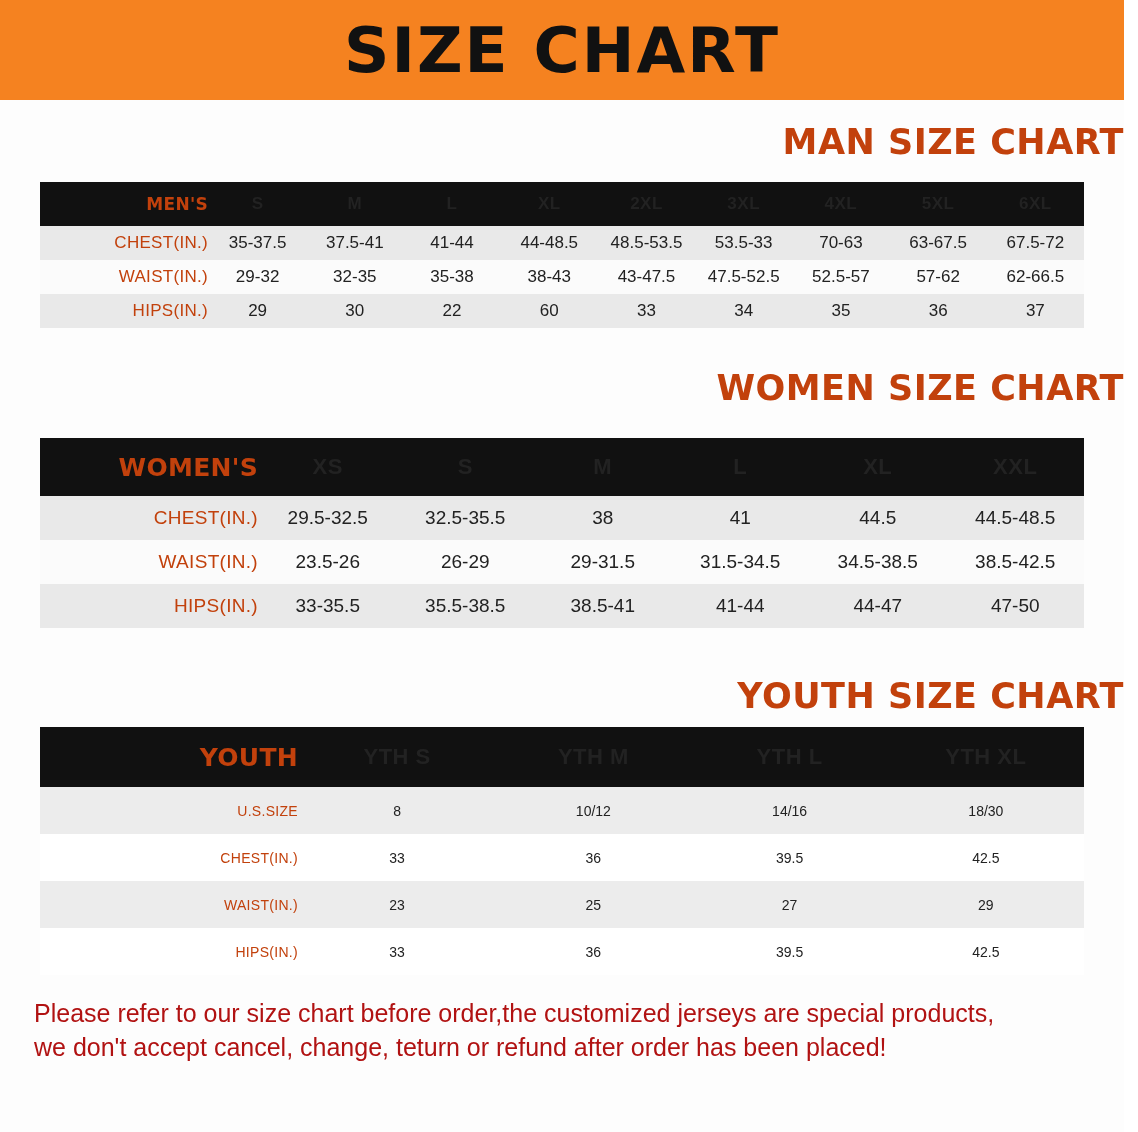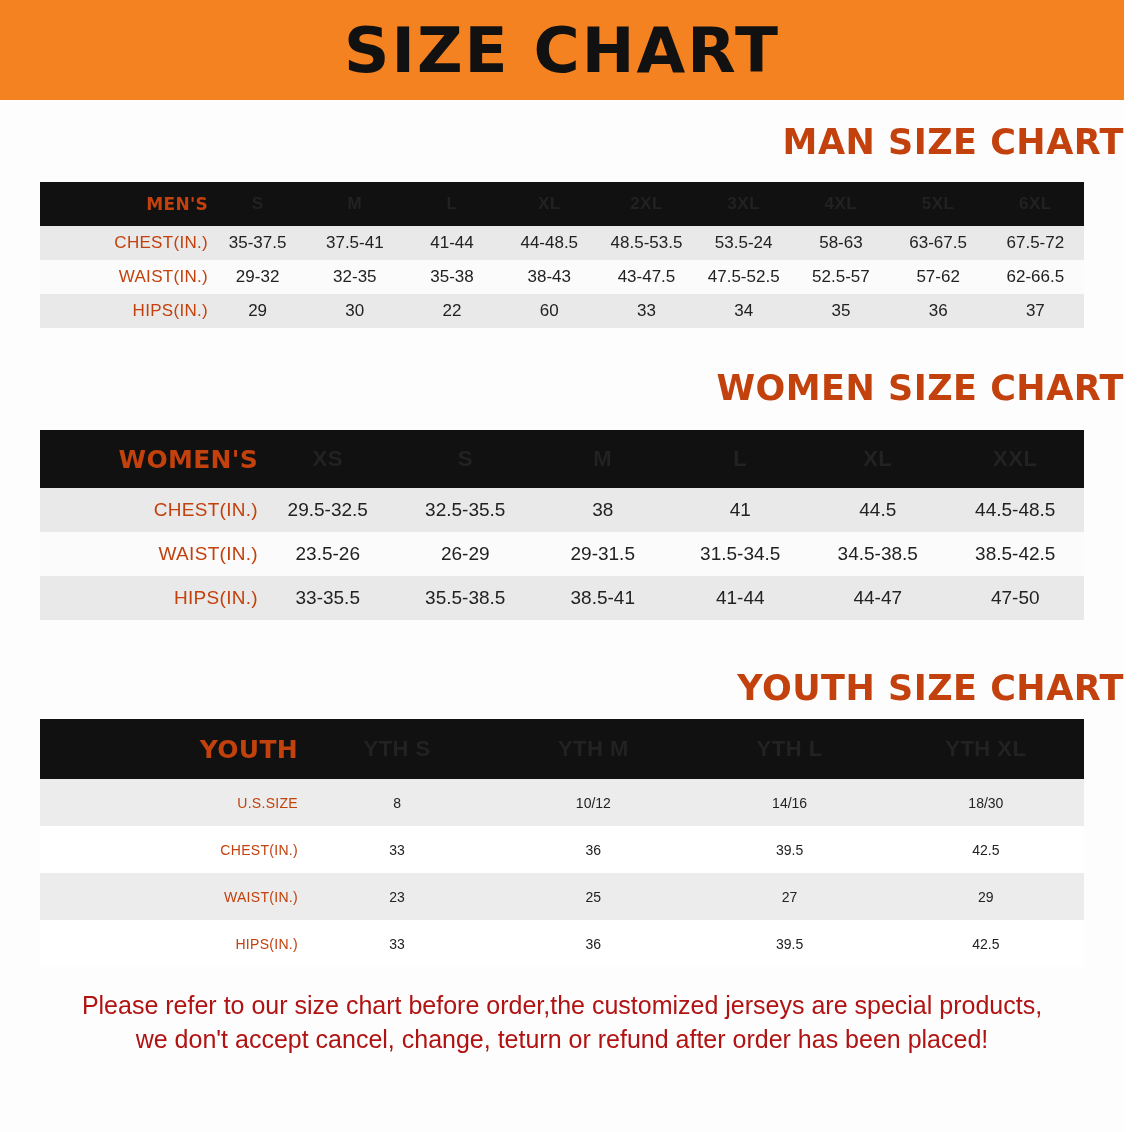--- a/index.html
+++ b/index.html
@@ -43,21 +43,21 @@
   
   .section-title {
     text-align: right;
     font-family: "DejaVu Sans", sans-serif;
     font-weight: bold;
     font-size: 35px;
     color: #c2410c;
     letter-spacing: 0.5px;
   }
   .t-man    { margin-top: 22px; margin-bottom: 20px; }
-  .t-women  { margin-top: 40px; margin-bottom: 22px; }
+  .t-women  { margin-top: 40px; margin-bottom: 30px; }
   .t-youth  { margin-top: 48px; margin-bottom: 11px; }
 
   
   .tbl-wrap {
     padding: 0 40px;
   }
   table.size-table {
     width: 100%;
     border-collapse: collapse;
     table-layout: fixed;
@@ -115,21 +115,20 @@
   #youth-table .row-a { background: #ececec; }
   #youth-table .row-b { background: #ffffff; }
 
   
   .note {
     margin: 22px 34px 0 34px;
     color: #b11212;
     font-family: "Liberation Sans", sans-serif;
     font-size: 25px;
     line-height: 1.35;
-    text-align: center;
   }
   .note .line { display: block; }
 </style>
 </head>
 <body>
 
 <div class="page">
 
   <div class="banner">
     <div class="banner-title">SIZE CHART</div>
@@ -151,22 +150,22 @@
             <td>5XL</td>
             <td>6XL</td>
           </tr>
           <tr class="row-a">
             <td class="label-cell">CHEST(IN.)</td>
             <td>35-37.5</td>
             <td>37.5-41</td>
             <td>41-44</td>
             <td>44-48.5</td>
             <td>48.5-53.5</td>
-            <td>53.5-24</td>
-            <td>58-63</td>
+            <td>53.5-33</td>
+            <td>70-63</td>
             <td>63-67.5</td>
             <td>67.5-72</td>
           </tr>
           <tr class="row-b">
             <td class="label-cell">WAIST(IN.)</td>
             <td>29-32</td>
             <td>32-35</td>
             <td>35-38</td>
             <td>38-43</td>
             <td>43-47.5</td>

